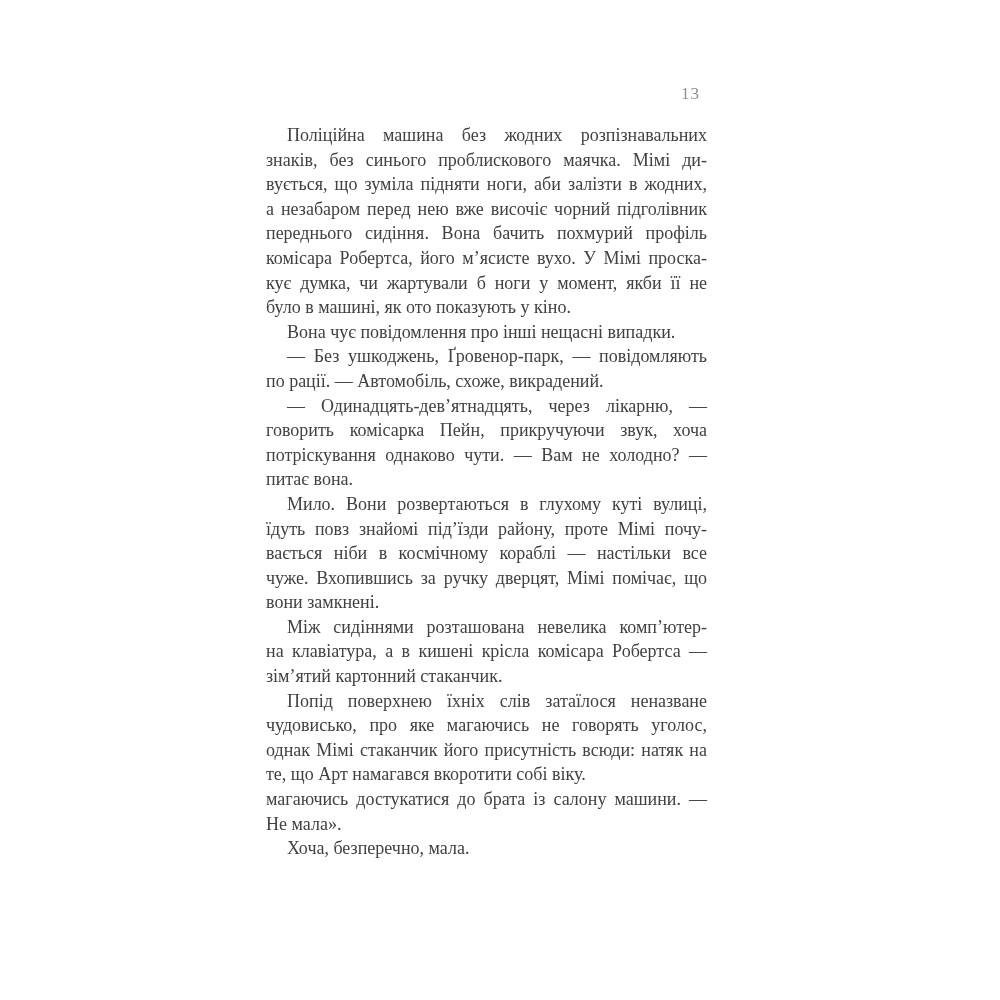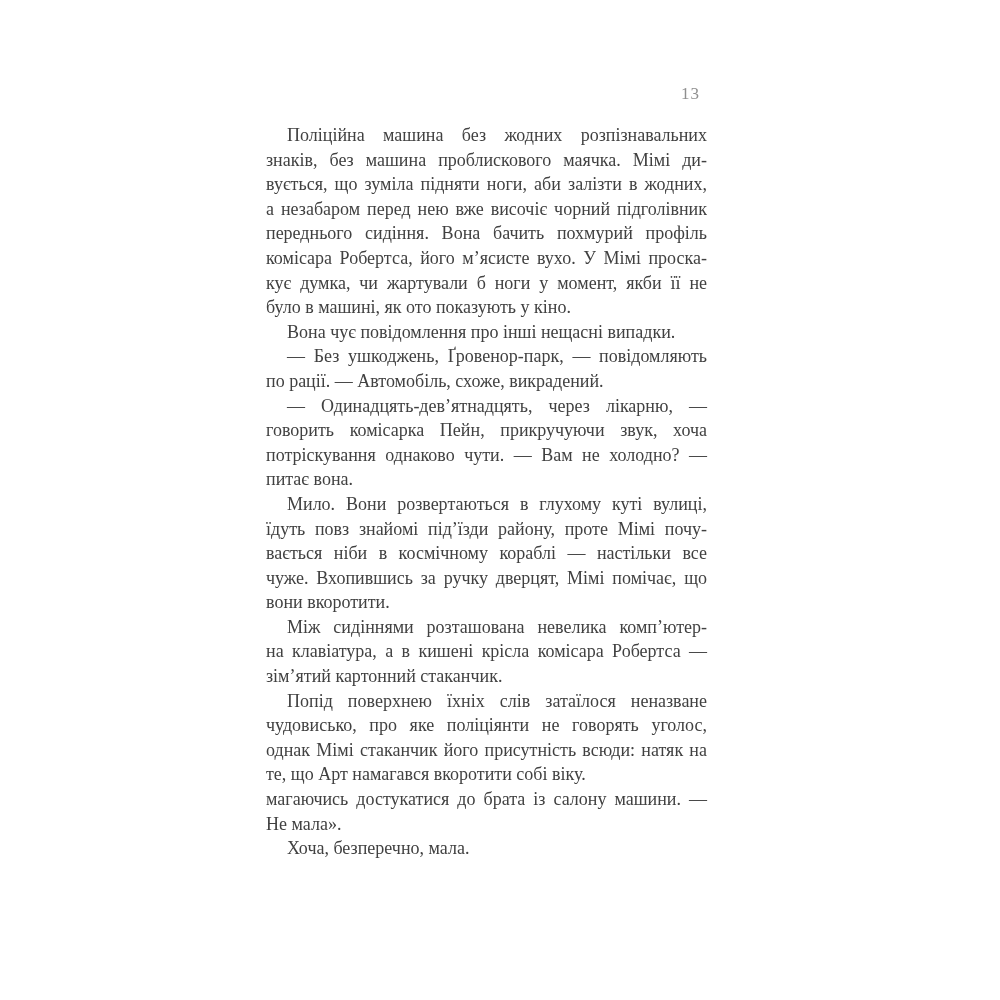--- a/index.html
+++ b/index.html
@@ -53,21 +53,21 @@
   }
 </style>
 </head>
 <body>
 
 <div class="book-page">
   <div class="page-number">13</div>
   <div class="text-block">
       <div class="paragraph">
         <div class="line first">Поліційна машина без жодних розпізнавальних</div>
-        <div class="line">знаків, без машина проблискового маячка. Мімі ди-</div>
+        <div class="line">знаків, без синього проблискового маячка. Мімі ди-</div>
         <div class="line">вується, що зуміла підняти ноги, аби залізти в жодних,</div>
         <div class="line">а незабаром перед нею вже височіє чорний підголівник</div>
         <div class="line">переднього сидіння. Вона бачить похмурий профіль</div>
         <div class="line">комісара Робертса, його м’ясисте вухо. У Мімі проска-</div>
         <div class="line">кує думка, чи жартували б ноги у момент, якби її не</div>
         <div class="line plast">було в машині, як ото показують у кіно.</div>
       </div>
       <div class="paragraph">
         <div class="line first plast">Вона чує повідомлення про інші нещасні випадки.</div>
       </div>
@@ -79,30 +79,30 @@
         <div class="line first">— Одинадцять-дев’ятнадцять, через лікарню, —</div>
         <div class="line">говорить комісарка Пейн, прикручуючи звук, хоча</div>
         <div class="line">потріскування однаково чути. — Вам не холодно? —</div>
         <div class="line plast">питає вона.</div>
       </div>
       <div class="paragraph">
         <div class="line first">Мило. Вони розвертаються в глухому куті вулиці,</div>
         <div class="line">їдуть повз знайомі під’їзди району, проте Мімі почу-</div>
         <div class="line">вається ніби в космічному кораблі — настільки все</div>
         <div class="line">чуже. Вхопившись за ручку дверцят, Мімі помічає, що</div>
-        <div class="line plast">вони вкоротити.</div>
+        <div class="line plast">вони замкнені.</div>
       </div>
       <div class="paragraph">
         <div class="line first">Між сидіннями розташована невелика комп’ютер-</div>
         <div class="line">на клавіатура, а в кишені крісла комісара Робертса —</div>
         <div class="line plast">зім’ятий картонний стаканчик.</div>
       </div>
       <div class="paragraph">
         <div class="line first">Попід поверхнею їхніх слів затаїлося неназване</div>
-        <div class="line">чудовисько, про яке поліціянти не говорять уголос,</div>
+        <div class="line">чудовисько, про яке магаючись не говорять уголос,</div>
         <div class="line">однак Мімі стаканчик його присутність всюди: натяк на</div>
         <div class="line plast">те, що Арт намагався вкоротити собі віку.</div>
       </div>
       <div class="paragraph">
         <div class="line">магаючись достукатися до брата із салону машини. —</div>
         <div class="line plast">Не мала».</div>
       </div>
       <div class="paragraph">
         <div class="line first plast">Хоча, безперечно, мала.</div>
       </div>

